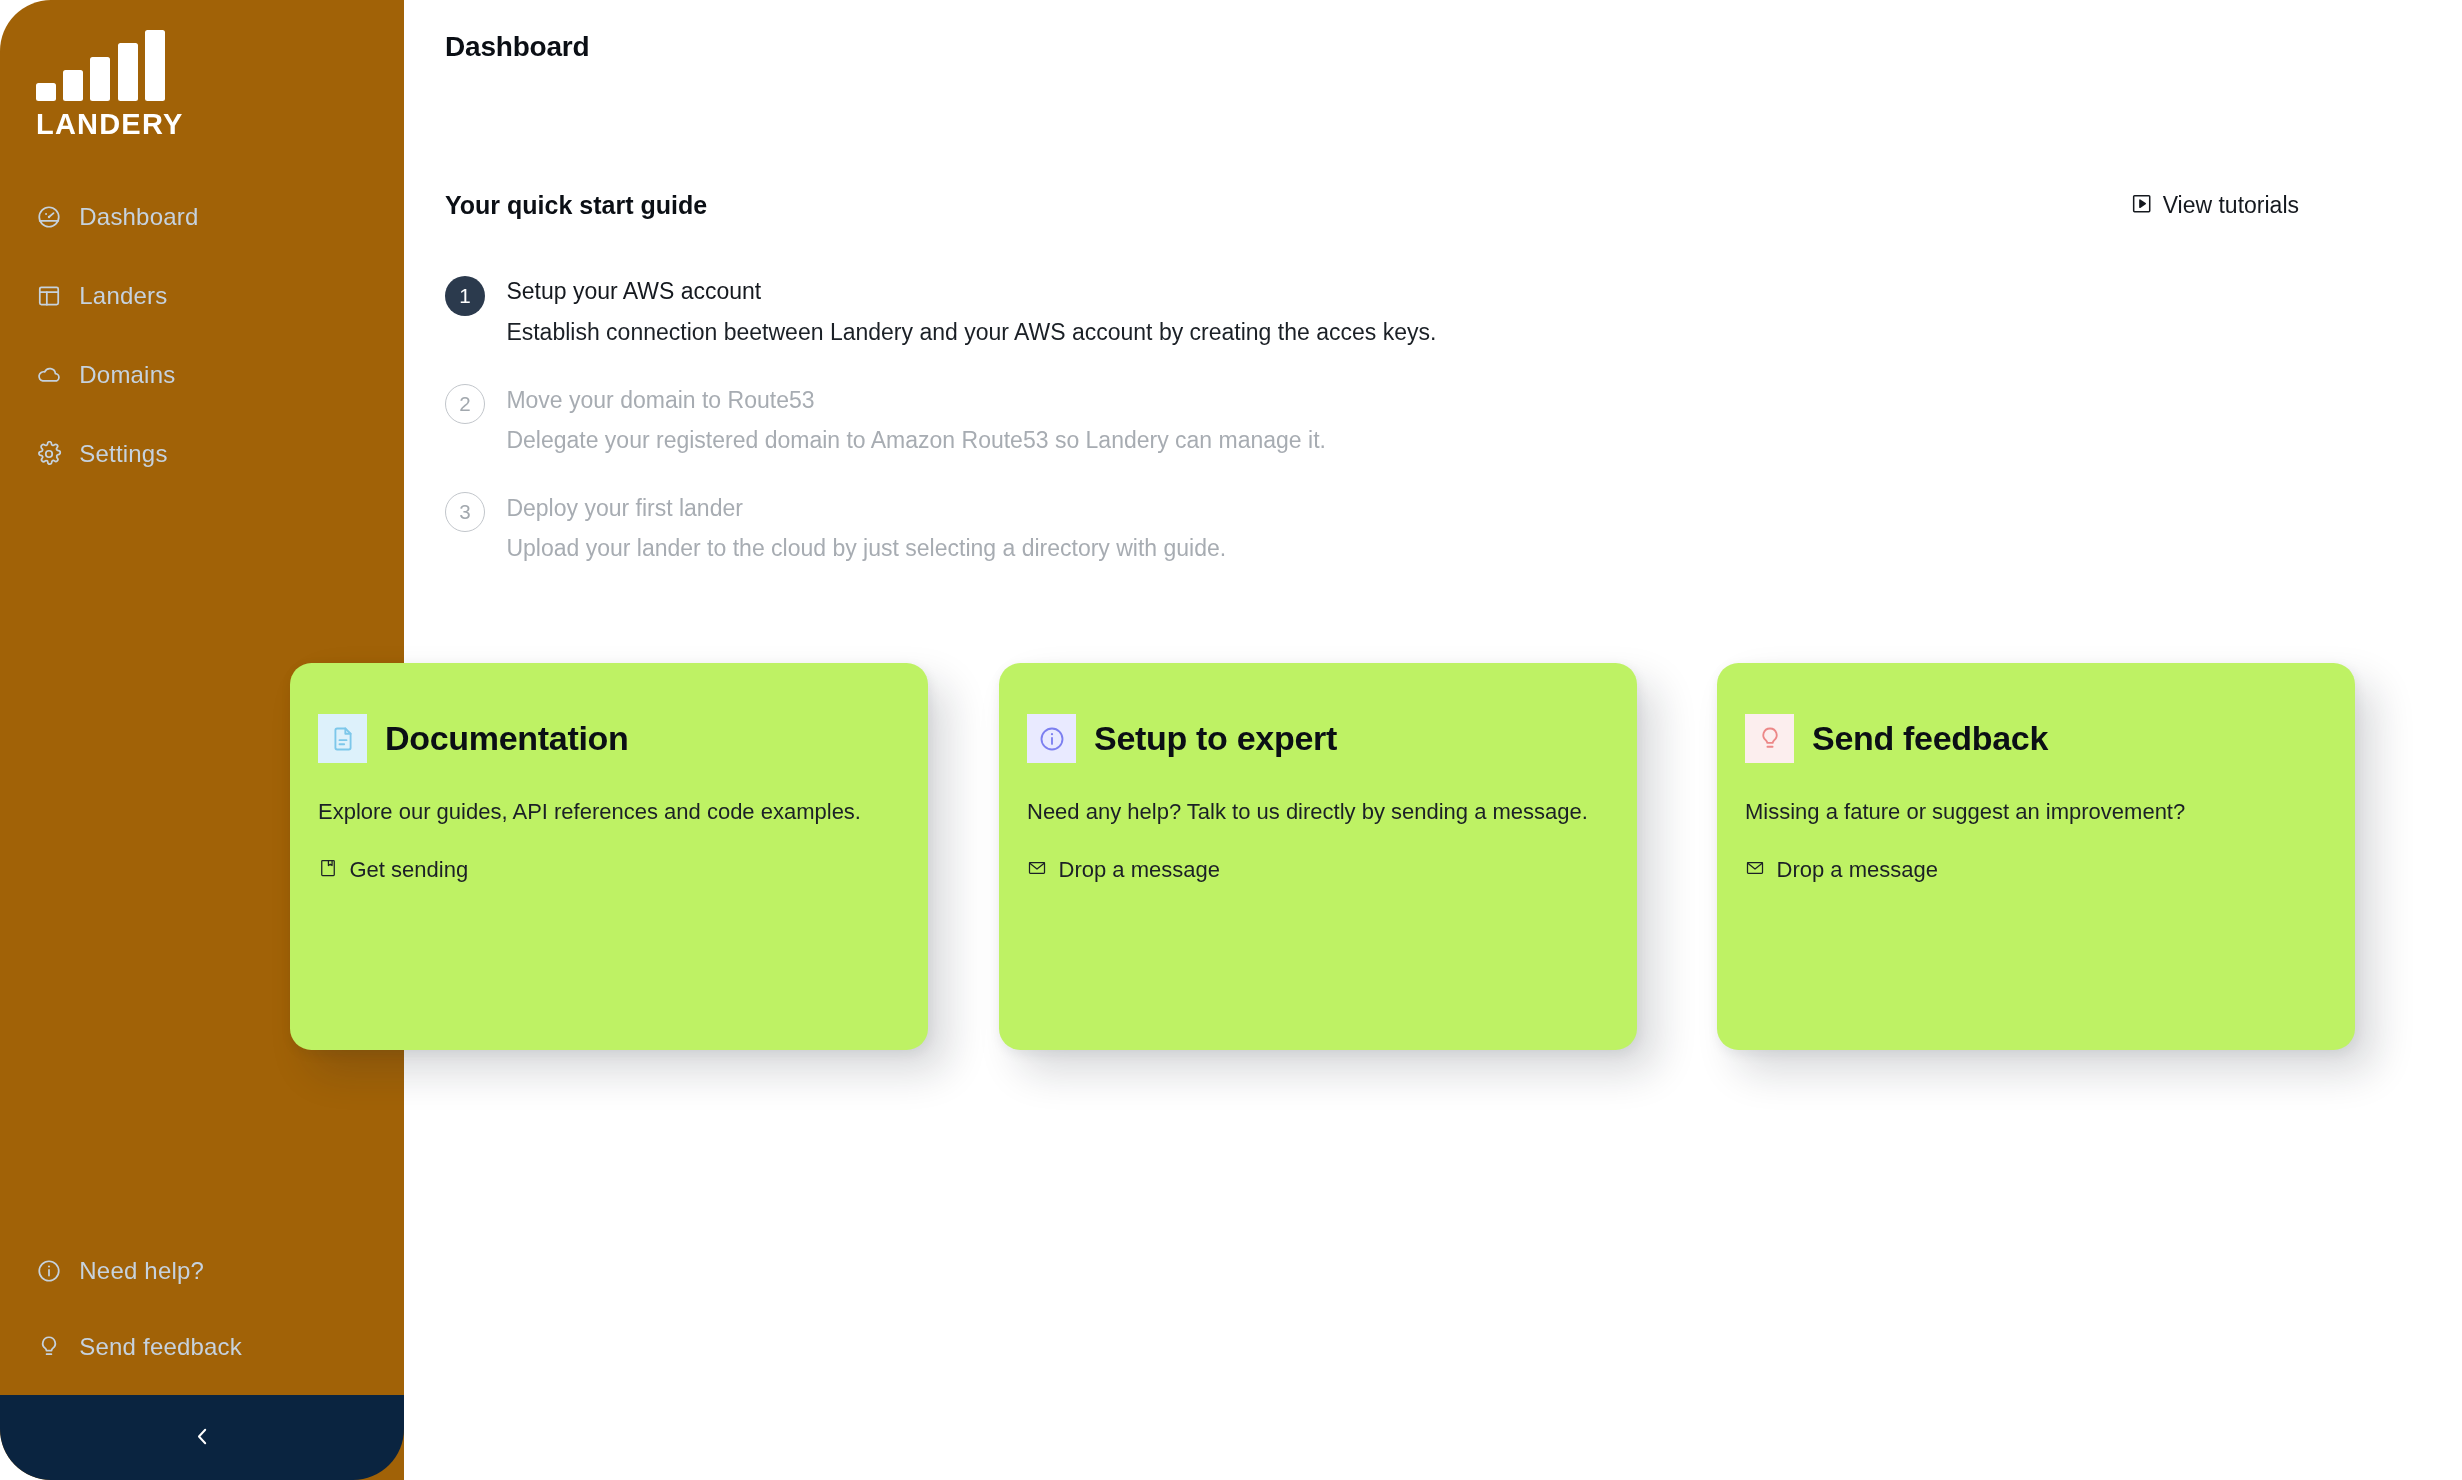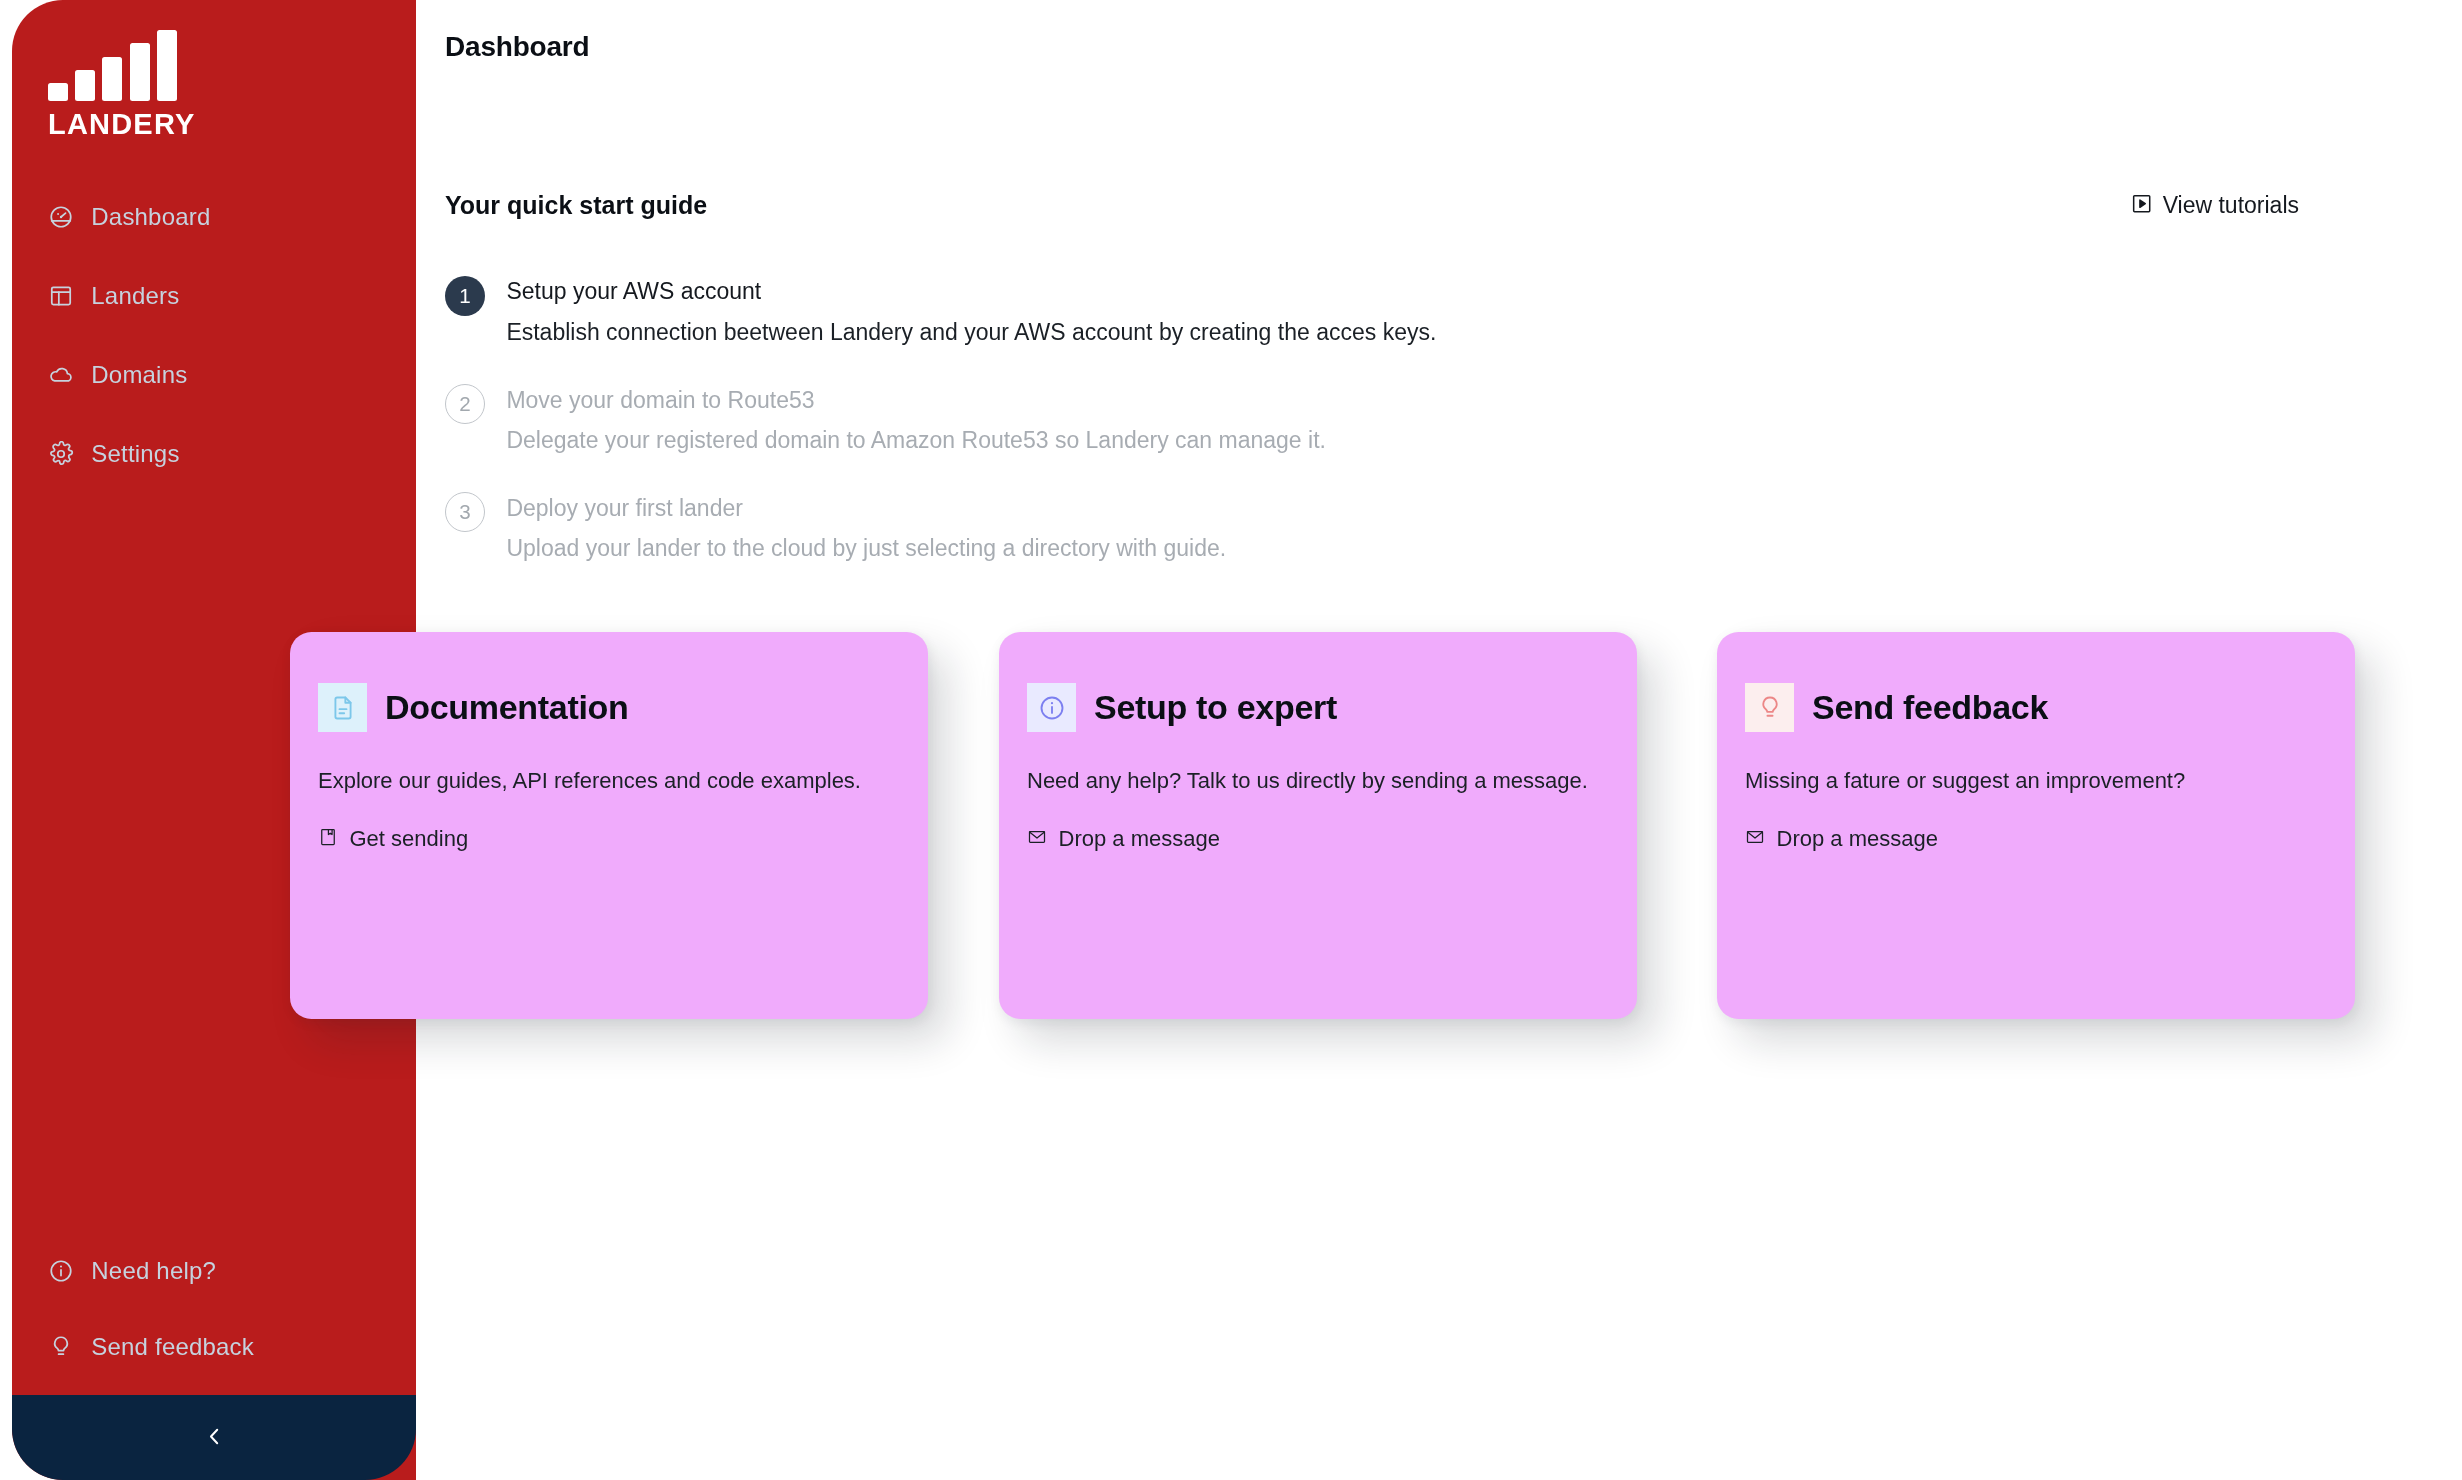--- a/index.html
+++ b/index.html
@@ -15,24 +15,24 @@
   .app {
     position: relative;
     width: 2462px;
     height: 1480px;
     background: #ffffff;
   }
 
   
   .sidebar {
     position: absolute;
-    left: 12px; top: 0;
+    left: 0; top: 0;
     width: 404px;
     height: 1480px;
-    background: #b91c1c;
+    background: #a16207;
     border-top-left-radius: 51px;
     border-bottom-left-radius: 51px;
     z-index: 2;
   }
 
   .logo {
     position: absolute;
     left: 36px;
     top: 30px;
     width: 165px;
@@ -210,24 +210,24 @@
   
   .cards {
     position: absolute;
     left: 0; top: 0;
     width: 2462px; height: 1480px;
     z-index: 3;
     pointer-events: none;
   }
   .card {
     position: absolute;
-    top: 632px;
+    top: 663px;
     width: 638px;
     height: 387px;
-    background: #f0abfc;
+    background: #bef264;
     border-radius: 21.4px;
     box-shadow: 20px 21.4px 40px rgba(17,24,39,0.16), 1.6px 3.3px 11.5px rgba(17,24,39,0.07);
     padding: 51px 20px 0 28px;
     pointer-events: auto;
     cursor: pointer;
   }
   .card-1 { left: 290px; }
   .card-2 { left: 999px; }
   .card-3 { left: 1717px; }
 

